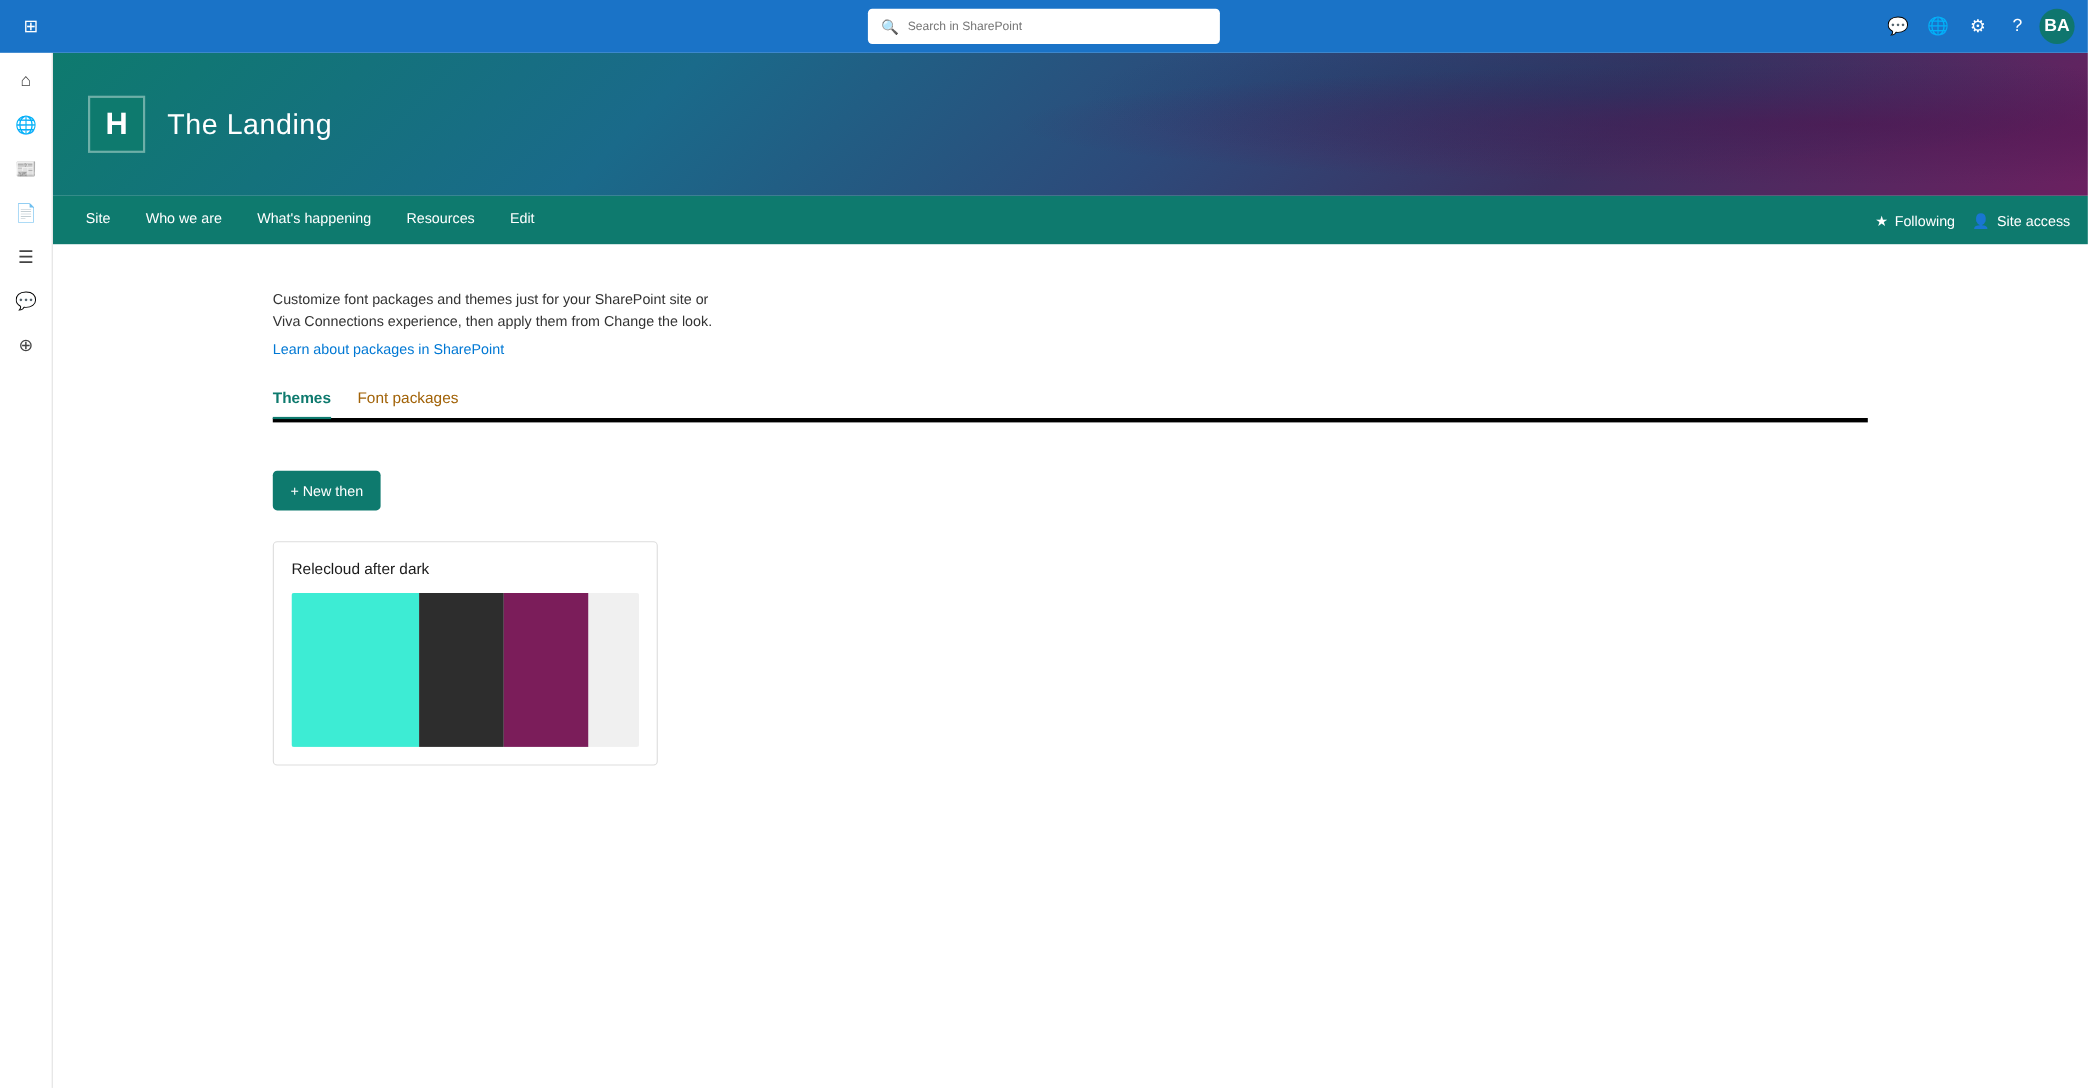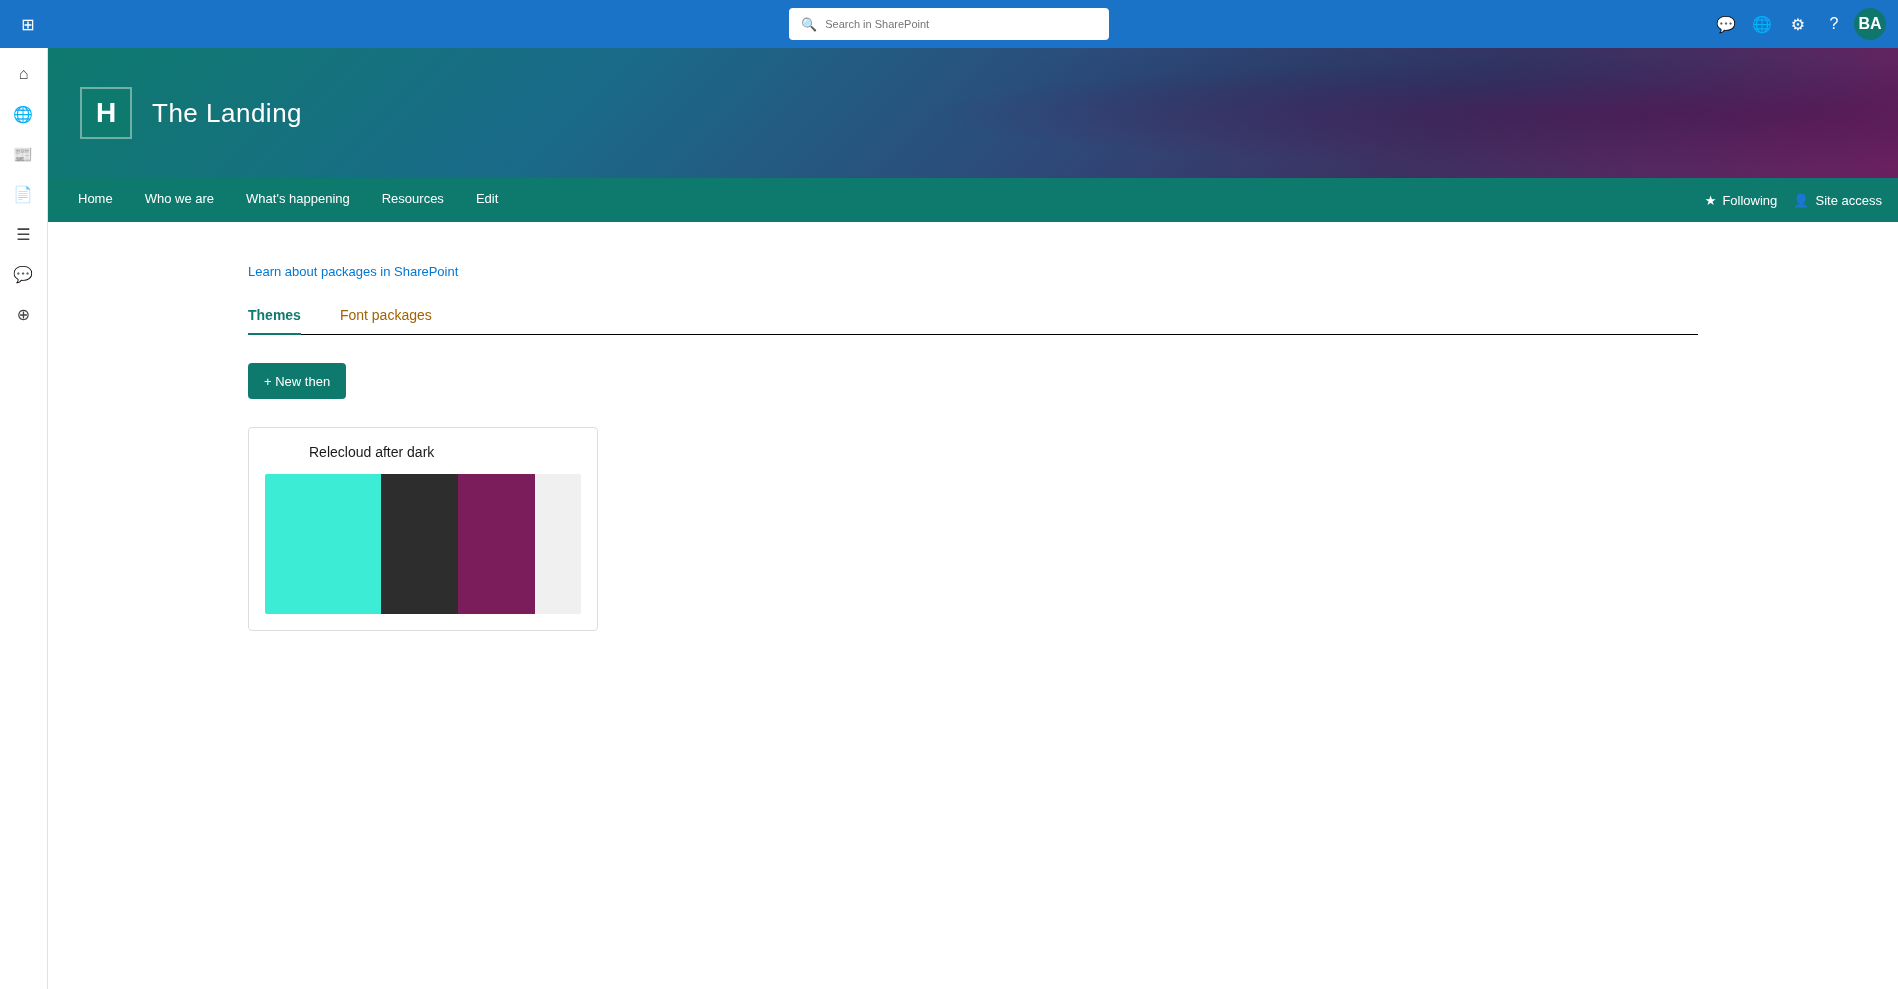--- a/index.html
+++ b/index.html
@@ -230,23 +230,23 @@
       color: #0078d4;
       text-decoration: none;
       cursor: pointer;
       display: inline-block;
       margin-bottom: 28px;
     }
 
     
     .tabs {
       display: flex;
-      gap: 39px;
-      border-bottom: 1px solid #000000;
-      margin-bottom: 28px;
+      gap: 24px;
+      border-bottom: 4px solid #000000;
+      margin-bottom: 44px;
     }
     .tab {
       font-size: 14px;
       color: #a16207;
       padding-bottom: 10px;
       cursor: pointer;
       border-bottom: 2px solid transparent;
       margin-bottom: -1px;
     }
     .tab.active {
@@ -277,21 +277,20 @@
       border-radius: 4px;
       width: 350px;
       padding: 16px;
       background: #fff;
     }
     .theme-card-title {
       font-size: 14px;
       font-weight: 500;
       color: #1a1a1a;
       margin-bottom: 14px;
-      margin-left: 44px;
     }
     .theme-colors {
       display: flex;
       height: 140px;
       border-radius: 2px;
       overflow: hidden;
     }
     .color-swatch {
       flex: 1;
     }
@@ -330,38 +329,39 @@
   <div class="sidebar-icon">⊕</div>
 </div>
 
 <div class="site-header">
   <div class="header-decoration"></div>
   <div class="site-header-logo">H</div>
   <span class="site-title">The Landing</span>
 </div>
 
 <nav class="nav-bar">
-  <a class="nav-item">Home</a>
+  <a class="nav-item">Site</a>
   <a class="nav-item">Who we are</a>
   <a class="nav-item">What's happening</a>
   <a class="nav-item">Resources</a>
   <a class="nav-item">Edit</a>
   <div class="nav-right">
     <div class="nav-following">
       <span>★</span>
       <span>Following</span>
     </div>
     <div class="nav-site-access">
       <span>👤</span>
       <span>Site access</span>
     </div>
   </div>
 </nav>
 
 <div class="main-content">
+  <p class="page-description">Customize font packages and themes just for your SharePoint site or Viva Connections experience, then apply them from Change the look.</p>
   <a class="learn-link">Learn about packages in SharePoint</a>
 
   
   <div class="tabs">
     <div class="tab active">Themes</div>
     <div class="tab">Font packages</div>
   </div>
 
   
   <button class="new-theme-btn">+ New then</button>

